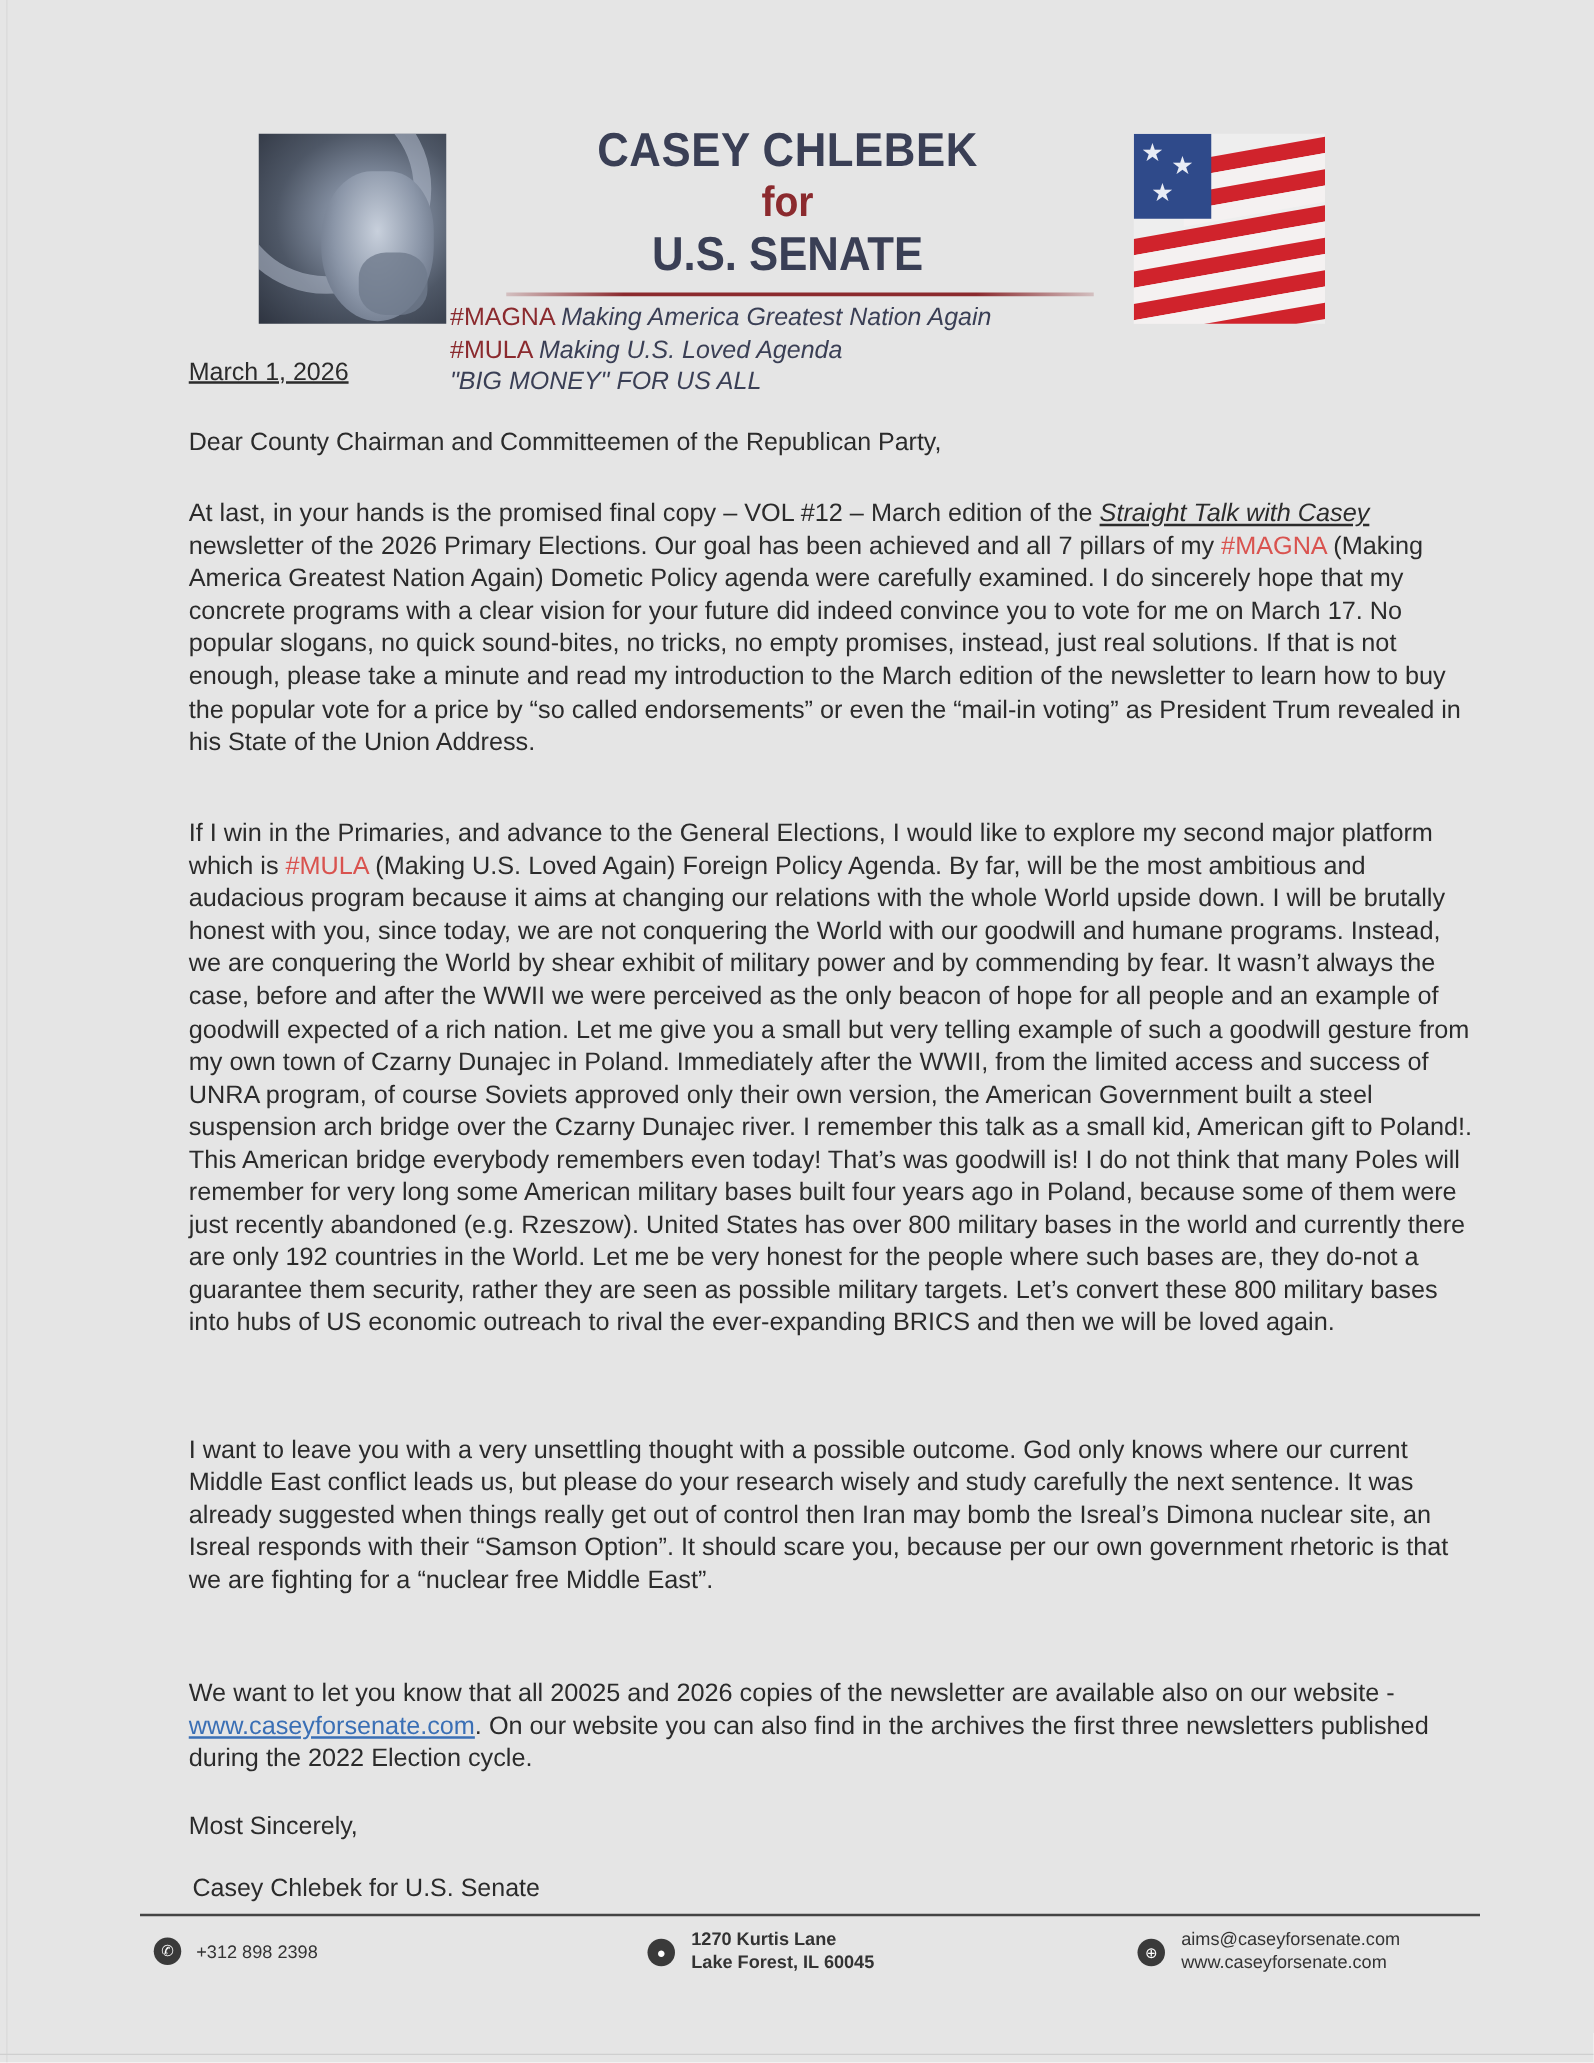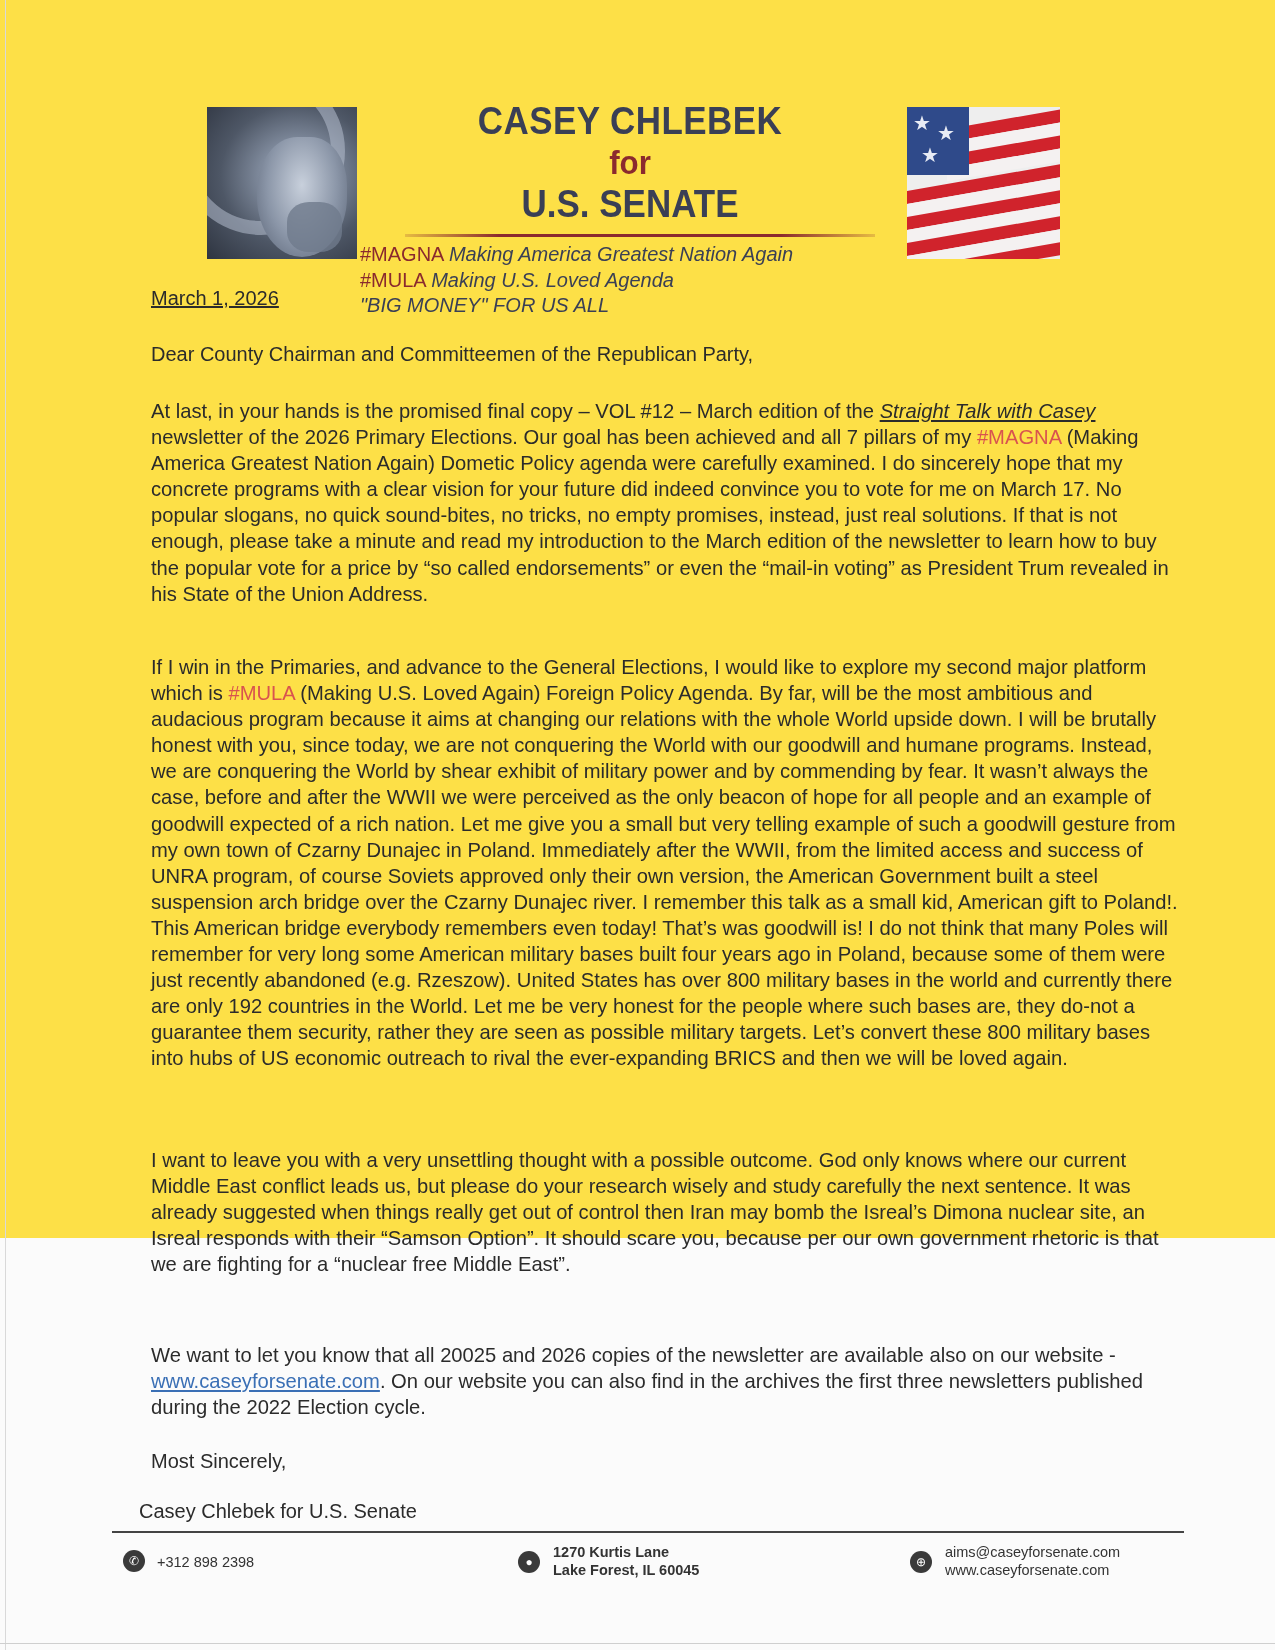--- a/index.html
+++ b/index.html
@@ -1,18 +1,18 @@
 <!DOCTYPE html>
 <html><head>
 <meta charset="utf-8">
 <style>
   html, body { margin: 0; padding: 0; background: #fbfbfb; }
   body { width: 1275px; height: 1650px; position: relative; overflow: hidden;
          font-family: "Liberation Sans", sans-serif; color: #2b2b2b; }
-  .page { position: absolute; left: 0; top: 0; width: 1275px; height: 1238px; background: #fde047; }
+  .page { position: absolute; left: 0; top: 0; width: 1275px; height: 1650px; background: #e5e5e5; }
   .scan-edge { position: absolute; left: 5px; top: 0; width: 1px; height: 1650px; background: #d9d9d9; }
   .scan-bottom { position: absolute; left: 0; top: 1643px; width: 1275px; height: 1px; background: #cfcfcf; }
 
   .liberty { position: absolute; left: 207px; top: 107px; width: 150px; height: 152px;
              background: radial-gradient(ellipse at 60% 45%, #aab4c4 0%, #7d889a 30%, #4e5766 60%, #2e3440 100%);
              overflow: hidden; }
   .liberty .crown { position: absolute; left: -30px; top: -40px; width: 140px; height: 140px; border-radius: 50%;
                     border: 14px solid rgba(180,190,205,0.55); }
   .liberty .face { position: absolute; left: 50px; top: 30px; width: 90px; height: 120px; border-radius: 45% 40% 50% 50%;
                    background: radial-gradient(ellipse at 50% 40%, #c8d0dc 0%, #8b96a8 55%, #566072 100%); }
@@ -39,21 +39,21 @@
   .date { position: absolute; left: 151px; top: 287px; font-size: 20px; color: #2b2b2b; text-decoration: underline; }
   .salutation { position: absolute; left: 151px; top: 343px; font-size: 20px; }
 
   .body { position: absolute; left: 151px; width: 1030px; font-size: 20.2px; line-height: 26.1px; color: #2b2b2b; }
   .p1 { top: 398px; } .p2 { top: 654px; } .p3 { top: 1147px; } .p4 { top: 1297px; margin-top: 45px; } .p5 { top: 1394px; }
   .body .red { color: #d9534f; }
   .body .link { color: #3a6fb5; text-decoration: underline; }
   .body em { font-style: italic; text-decoration: underline; }
 
   .closing { position: absolute; left: 151px; top: 1450px; font-size: 20px; }
-  .signature { position: absolute; left: 139px; top: 1500px; font-size: 20px; }
+  .signature { position: absolute; left: 154px; top: 1500px; font-size: 20px; }
 
   .footer-rule { position: absolute; left: 112px; top: 1531px; width: 1072px; height: 2px; background: #444; }
   .ficon { position: absolute; width: 22px; height: 22px; border-radius: 50%; background: #3a3a3a; color: #fff;
            font-size: 12px; line-height: 22px; text-align: center; }
   .ic-phone { left: 123px; top: 1550px; }
   .ic-pin { left: 518px; top: 1551px; }
   .ic-globe { left: 910px; top: 1551px; }
   .ftxt { position: absolute; font-size: 14.5px; color: #333; line-height: 18px; }
   .ft-phone { left: 157px; top: 1553px; }
   .ft-addr { left: 553px; top: 1543px; font-weight: bold; }

